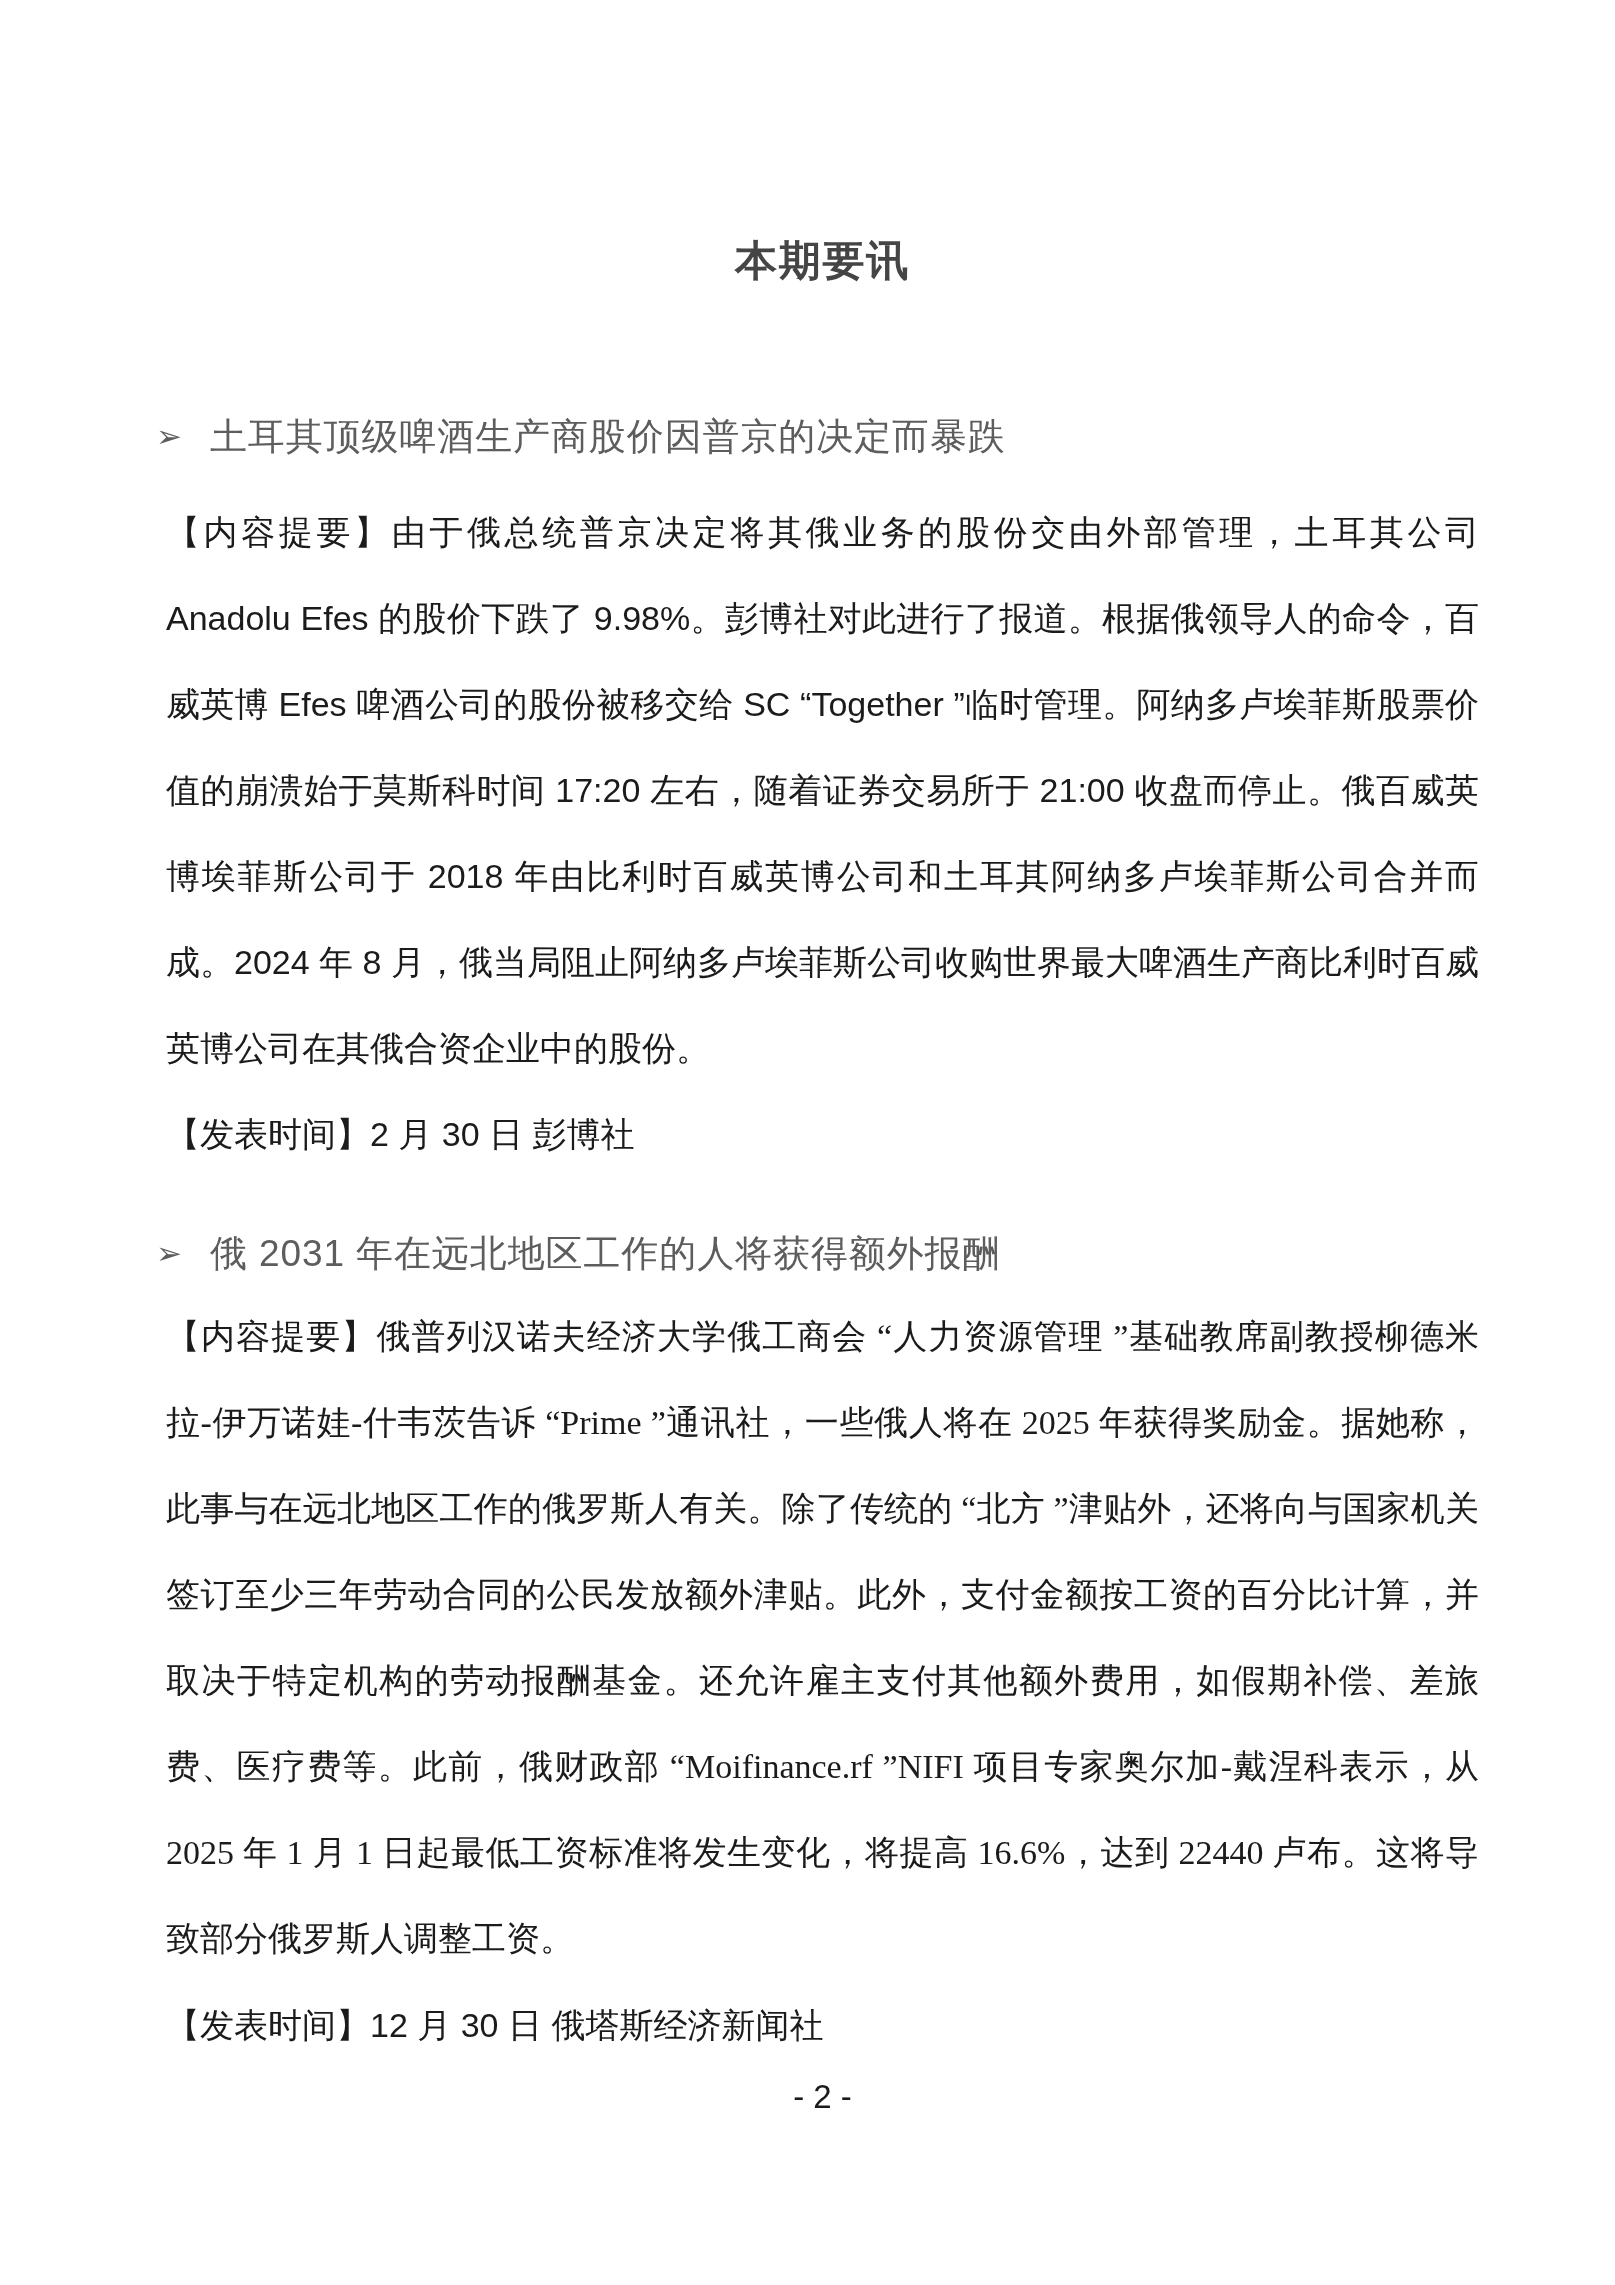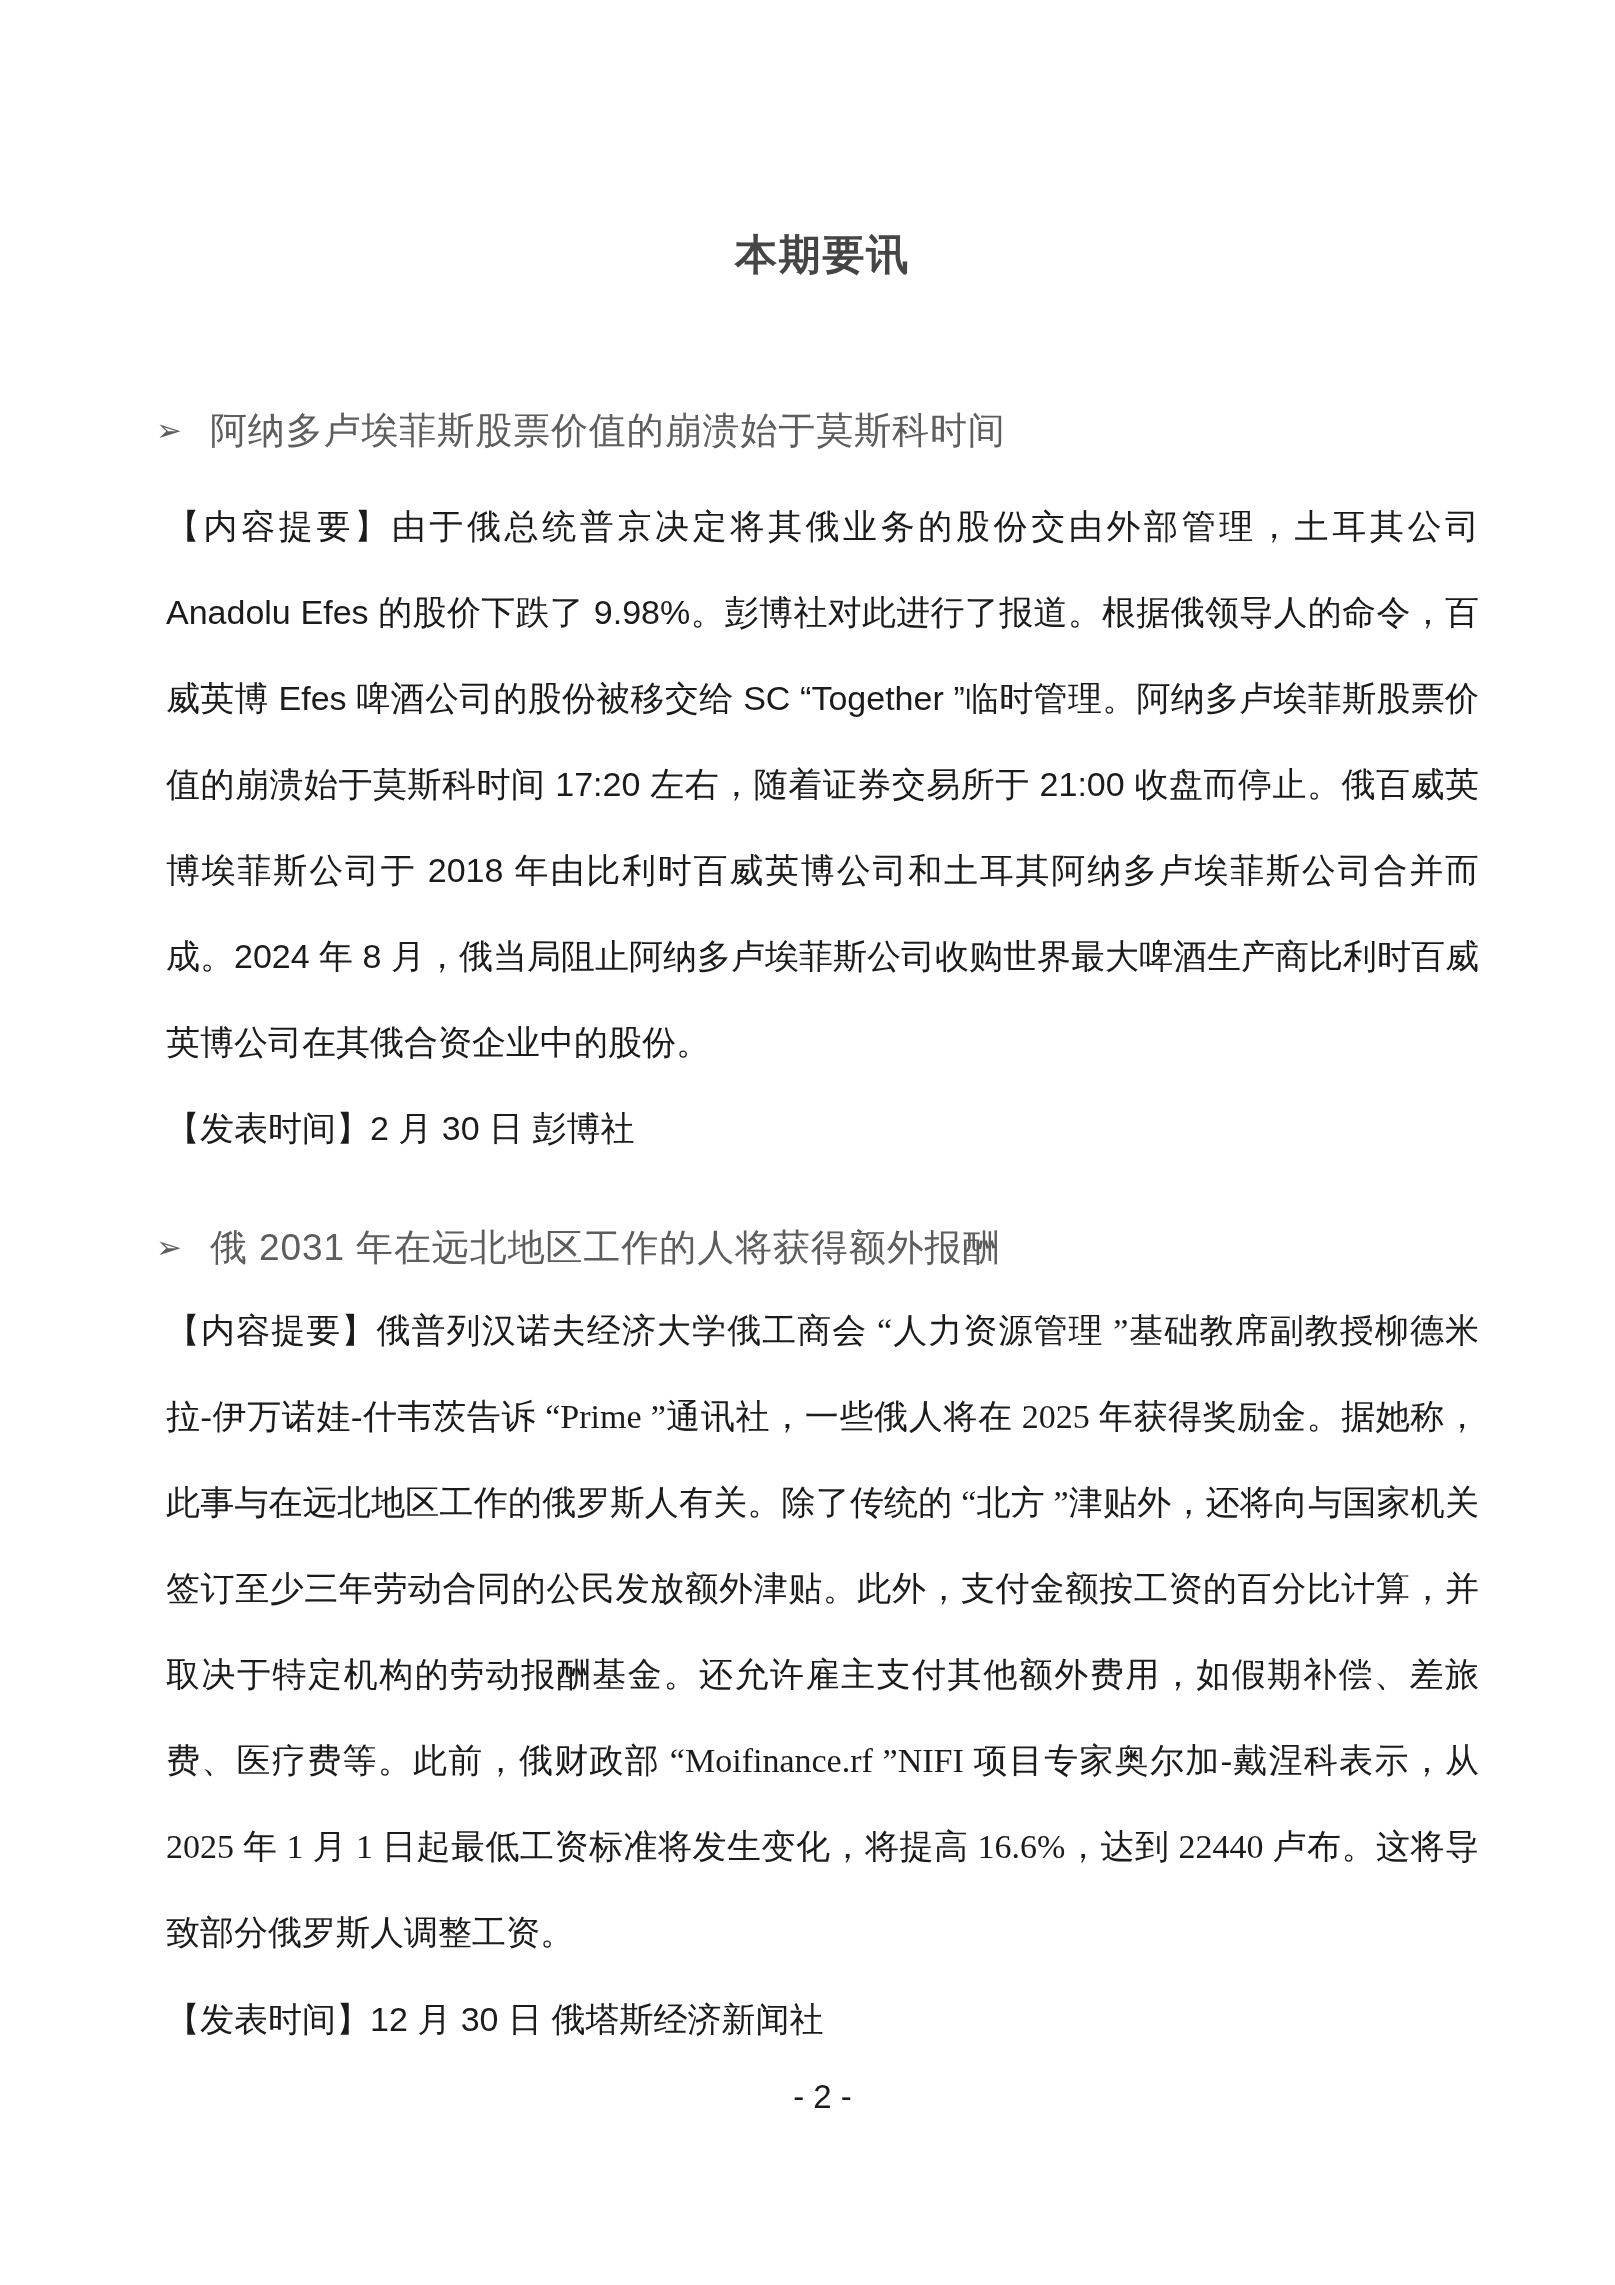--- a/index.html
+++ b/index.html
@@ -8,21 +8,21 @@
     width: 1616px;
     height: 2285px;
     margin: 0 auto;
     background: #ffffff;
     font-family: "Liberation Sans", sans-serif;
     overflow: hidden;
   }
   .content {
     position: absolute;
     left: 166px;
-    top: 2px;
+    top: 8px;
     width: 1313px;
   }
   .doc-title {
     margin: 227px 0 0 0;
     font-size: 42px;
     line-height: 51px;
     font-weight: 700;
     letter-spacing: 1.8px;
     text-align: center;
     color: var(--title, #454545);
@@ -79,21 +79,21 @@
 <body>
 
 <div class="page">
   <div class="content">
 
     <h1 class="doc-title">本期要讯</h1>
 
     <section class="section">
       <h2 class="section-heading">
         <span class="bullet">➢</span>
-        <span class="heading-text">阿纳多卢埃菲斯股票价值的崩溃始于莫斯科时间</span>
+        <span class="heading-text">土耳其顶级啤酒生产商股价因普京的决定而暴跌</span>
       </h2>
       <p class="summary">【内容提要】由于俄总统普京决定将其俄业务的股份交由外部管理，土耳其公司 Anadolu Efes 的股价下跌了 9.98%。彭博社对此进行了报道。根据俄领导人的命令，百威英博 Efes 啤酒公司的股份被移交给 SC “Together ”临时管理。阿纳多卢埃菲斯股票价值的崩溃始于莫斯科时间 17:20 左右，随着证券交易所于 21:00 收盘而停止。俄百威英博埃菲斯公司于 2018 年由比利时百威英博公司和土耳其阿纳多卢埃菲斯公司合并而成。2024 年 8 月，俄当局阻止阿纳多卢埃菲斯公司收购世界最大啤酒生产商比利时百威英博公司在其俄合资企业中的股份。</p>
       <p class="published">【发表时间】2 月 30 日  彭博社</p>
     </section>
 
     <section class="section">
       <h2 class="section-heading">
         <span class="bullet">➢</span>
         <span class="heading-text">俄 2031 年在远北地区工作的人将获得额外报酬</span>
       </h2>

